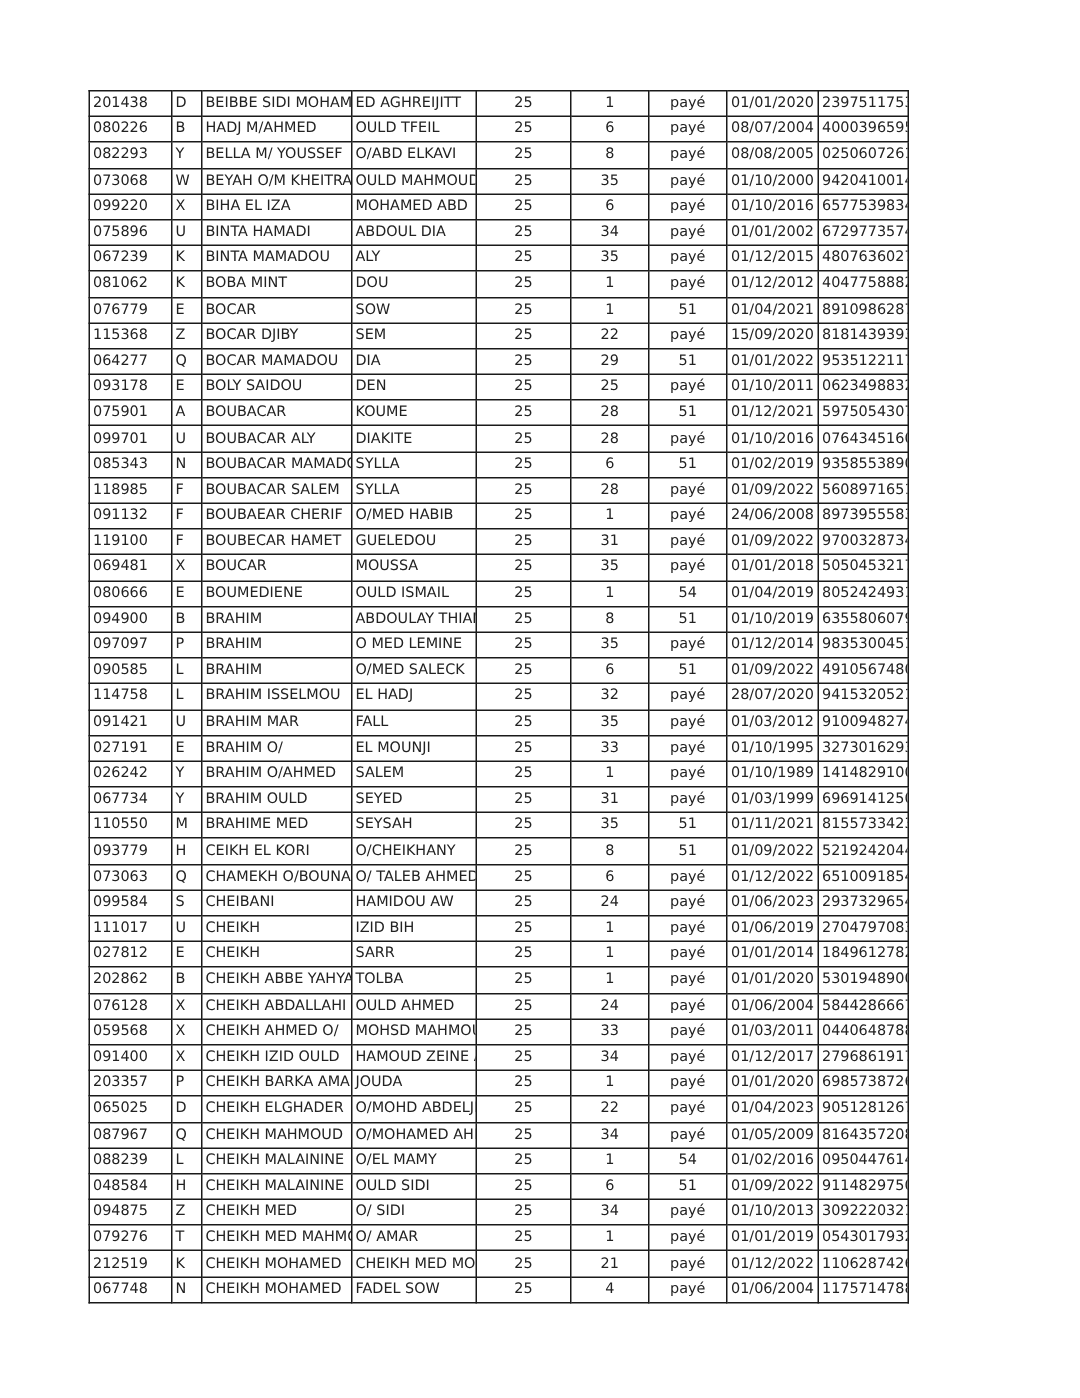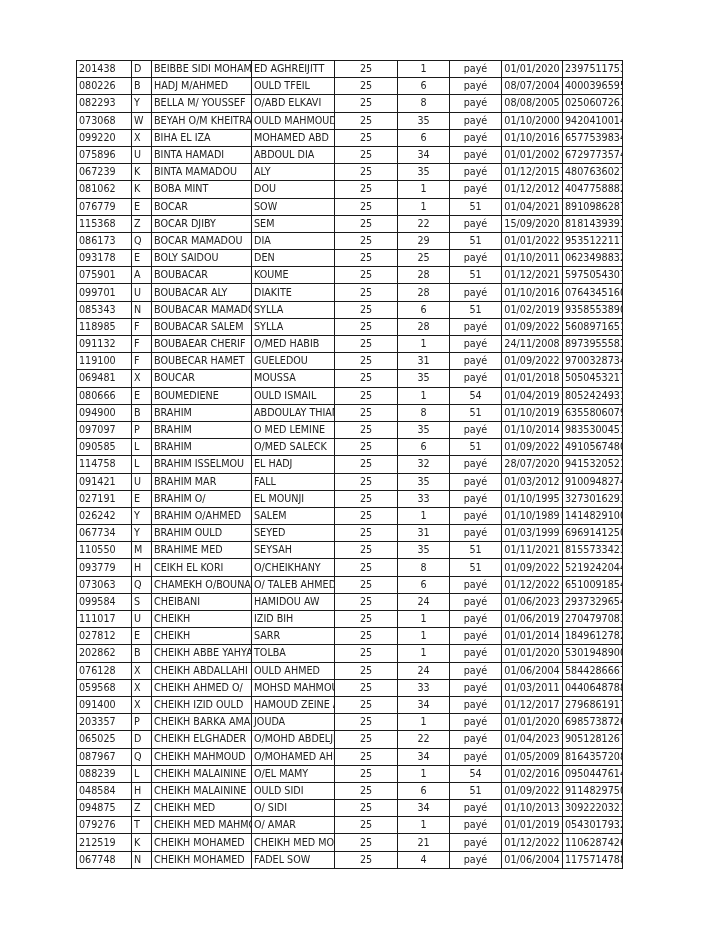--- a/index.html
+++ b/index.html
@@ -9,21 +9,21 @@
     }
     body {
       width: 720px;
       height: 932px;
       position: relative;
       overflow: hidden;
       font-family: "DejaVu Sans", sans-serif;
     }
     #records-table {
       position: absolute;
-      left: 76px;
+      left: 59px;
       top: 60px;
       border-collapse: collapse;
       table-layout: fixed;
       width: 546px;
     }
     #records-table td {
       border: 1px solid #1a1a1a;
       height: 16.2px;
       padding: 0 2px;
       font-size: 9.6px;
@@ -165,21 +165,21 @@
         <td class="c-left">Z</td>
         <td class="c-left">BOCAR  DJIBY</td>
         <td class="c-left">SEM</td>
         <td class="c-center">25</td>
         <td class="c-center">22</td>
         <td class="c-center">payé</td>
         <td class="c-center">15/09/2020</td>
         <td class="c-center">8181439393</td>
       </tr>
       <tr>
-        <td class="c-left">086173</td>
+        <td class="c-left">064277</td>
         <td class="c-left">Q</td>
         <td class="c-left">BOCAR MAMADOU</td>
         <td class="c-left">DIA</td>
         <td class="c-center">25</td>
         <td class="c-center">29</td>
         <td class="c-center">51</td>
         <td class="c-center">01/01/2022</td>
         <td class="c-center">9535122117</td>
       </tr>
       <tr>
@@ -238,21 +238,21 @@
         <td class="c-center">5608971651</td>
       </tr>
       <tr>
         <td class="c-left">091132</td>
         <td class="c-left">F</td>
         <td class="c-left">BOUBAEAR CHERIF</td>
         <td class="c-left">O/MED HABIB</td>
         <td class="c-center">25</td>
         <td class="c-center">1</td>
         <td class="c-center">payé</td>
-        <td class="c-center">24/11/2008</td>
+        <td class="c-center">24/06/2008</td>
         <td class="c-center">8973955583</td>
       </tr>
       <tr>
         <td class="c-left">119100</td>
         <td class="c-left">F</td>
         <td class="c-left">BOUBECAR HAMET</td>
         <td class="c-left">GUELEDOU</td>
         <td class="c-center">25</td>
         <td class="c-center">31</td>
         <td class="c-center">payé</td>
@@ -293,21 +293,21 @@
         <td class="c-center">6355806079</td>
       </tr>
       <tr>
         <td class="c-left">097097</td>
         <td class="c-left">P</td>
         <td class="c-left">BRAHIM</td>
         <td class="c-left">O MED LEMINE</td>
         <td class="c-center">25</td>
         <td class="c-center">35</td>
         <td class="c-center">payé</td>
-        <td class="c-center">01/10/2014</td>
+        <td class="c-center">01/12/2014</td>
         <td class="c-center">9835300451</td>
       </tr>
       <tr>
         <td class="c-left">090585</td>
         <td class="c-left">L</td>
         <td class="c-left">BRAHIM</td>
         <td class="c-left">O/MED SALECK</td>
         <td class="c-center">25</td>
         <td class="c-center">6</td>
         <td class="c-center">51</td>

